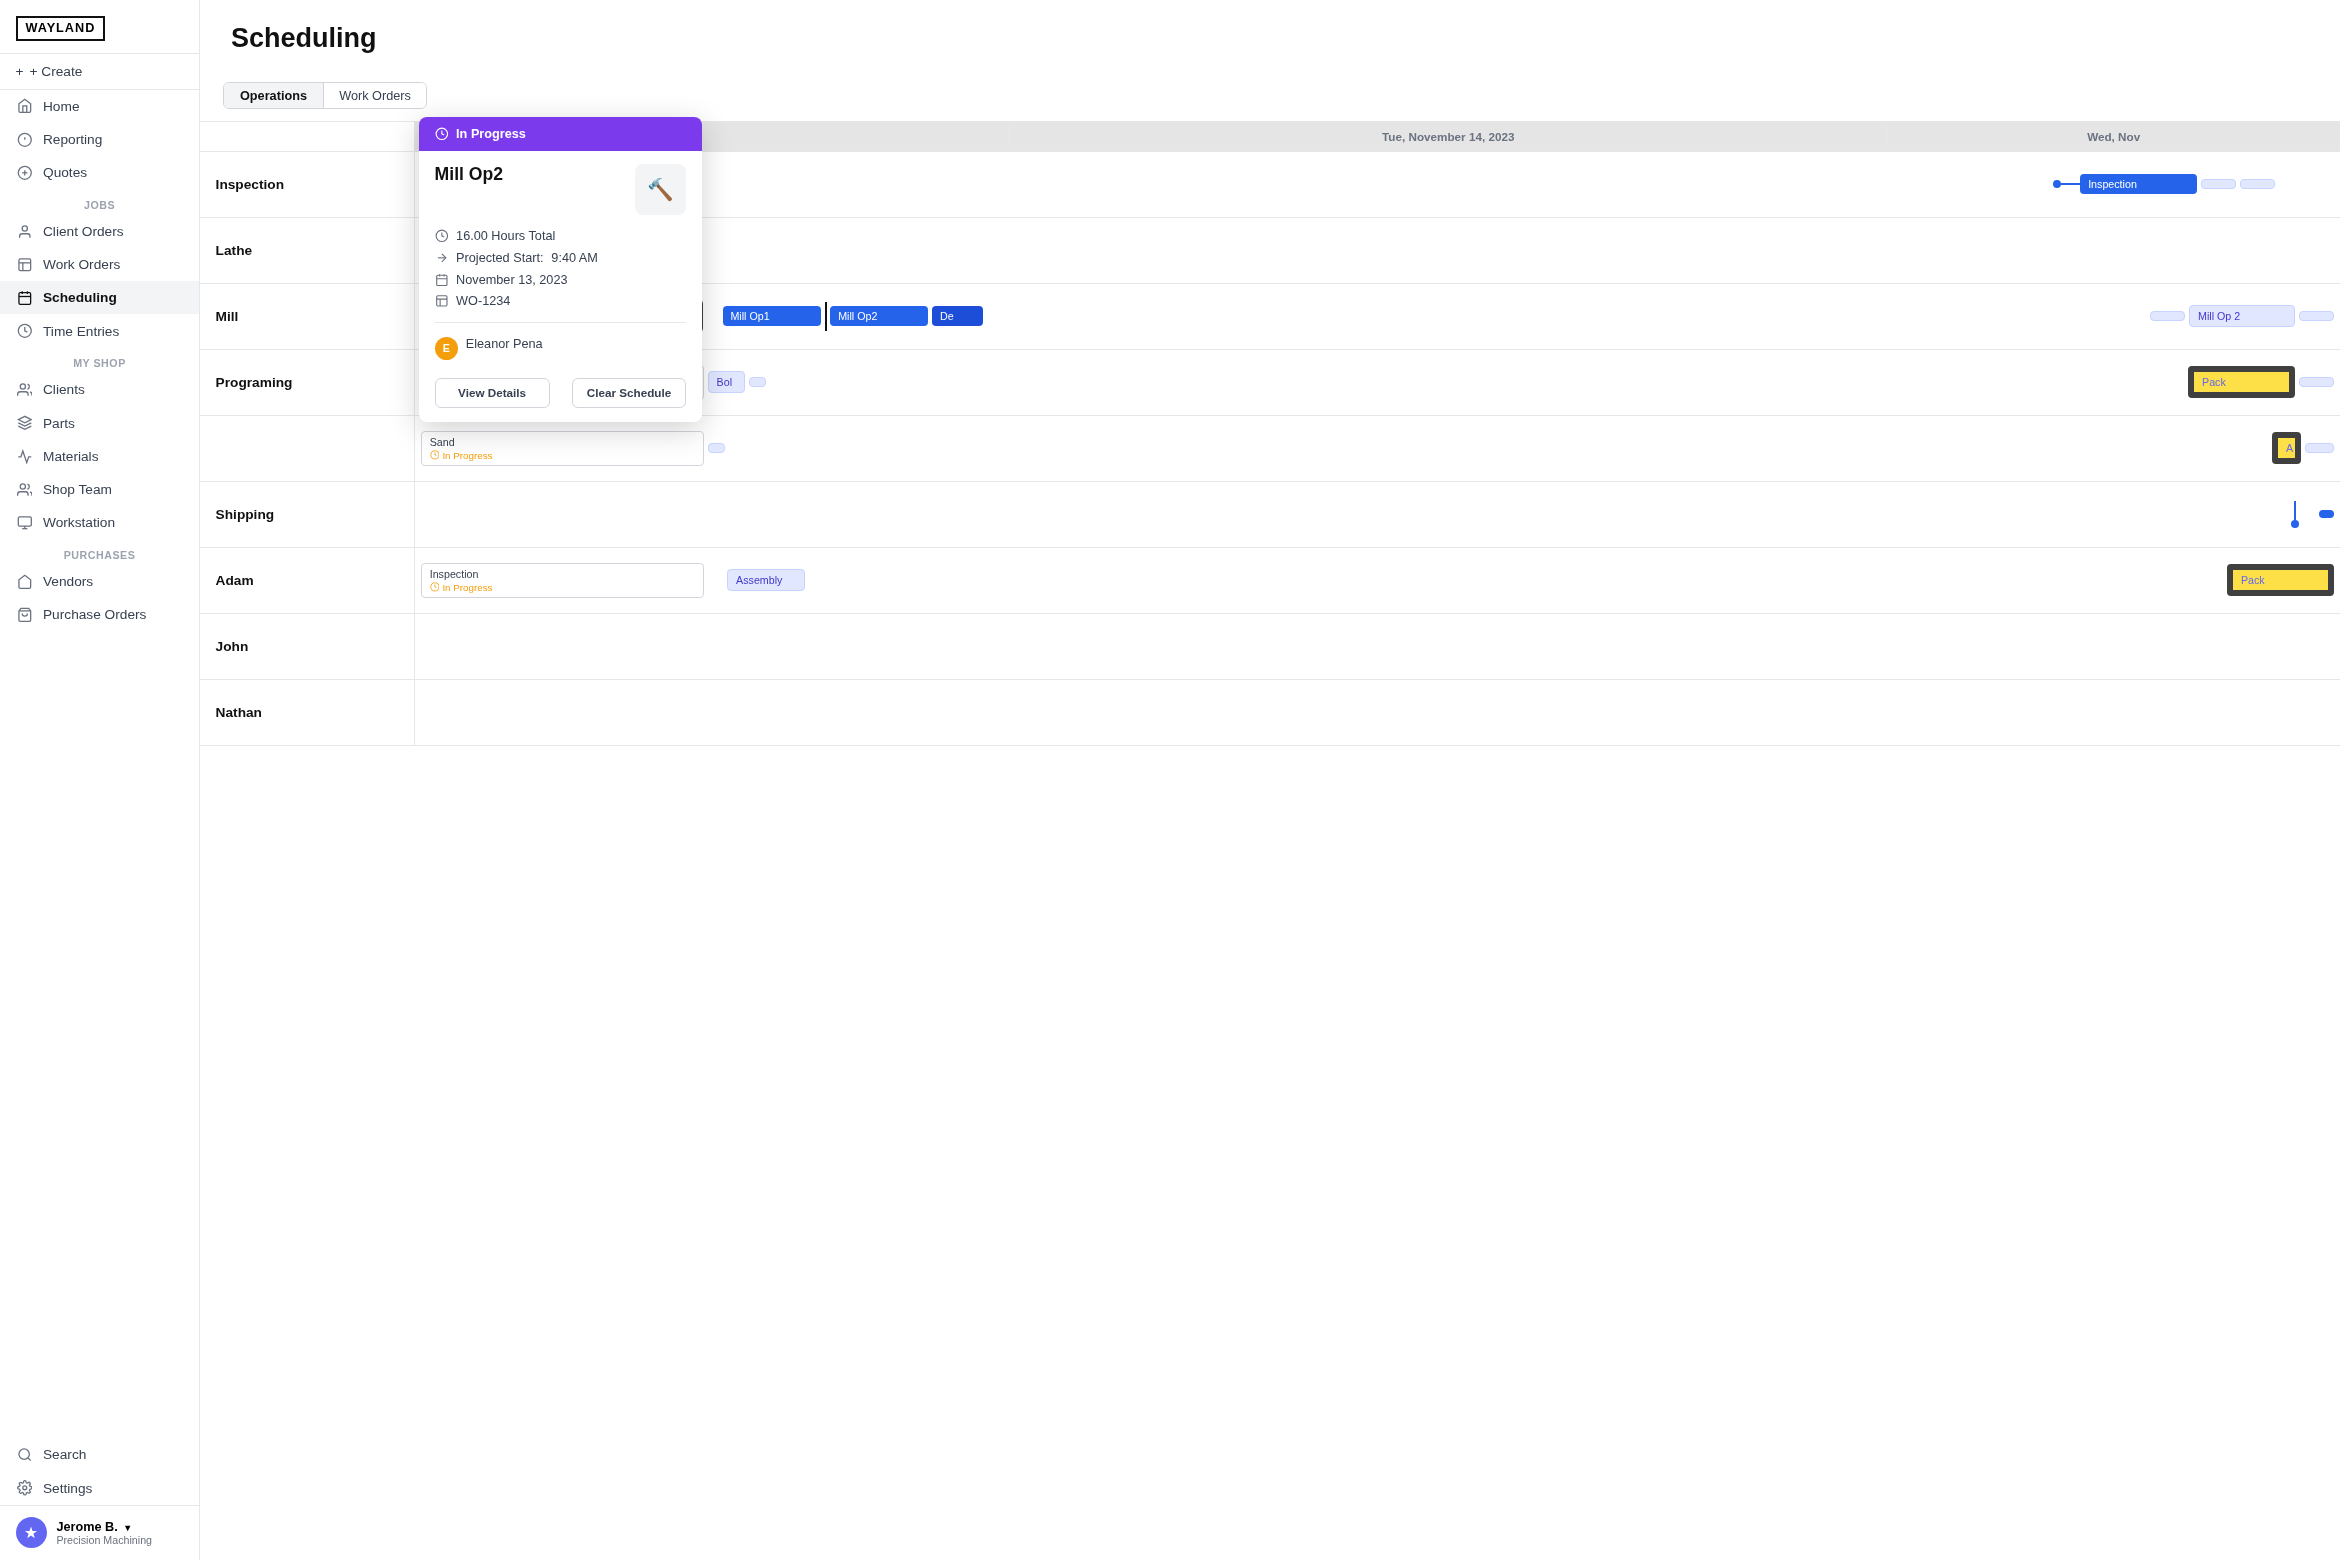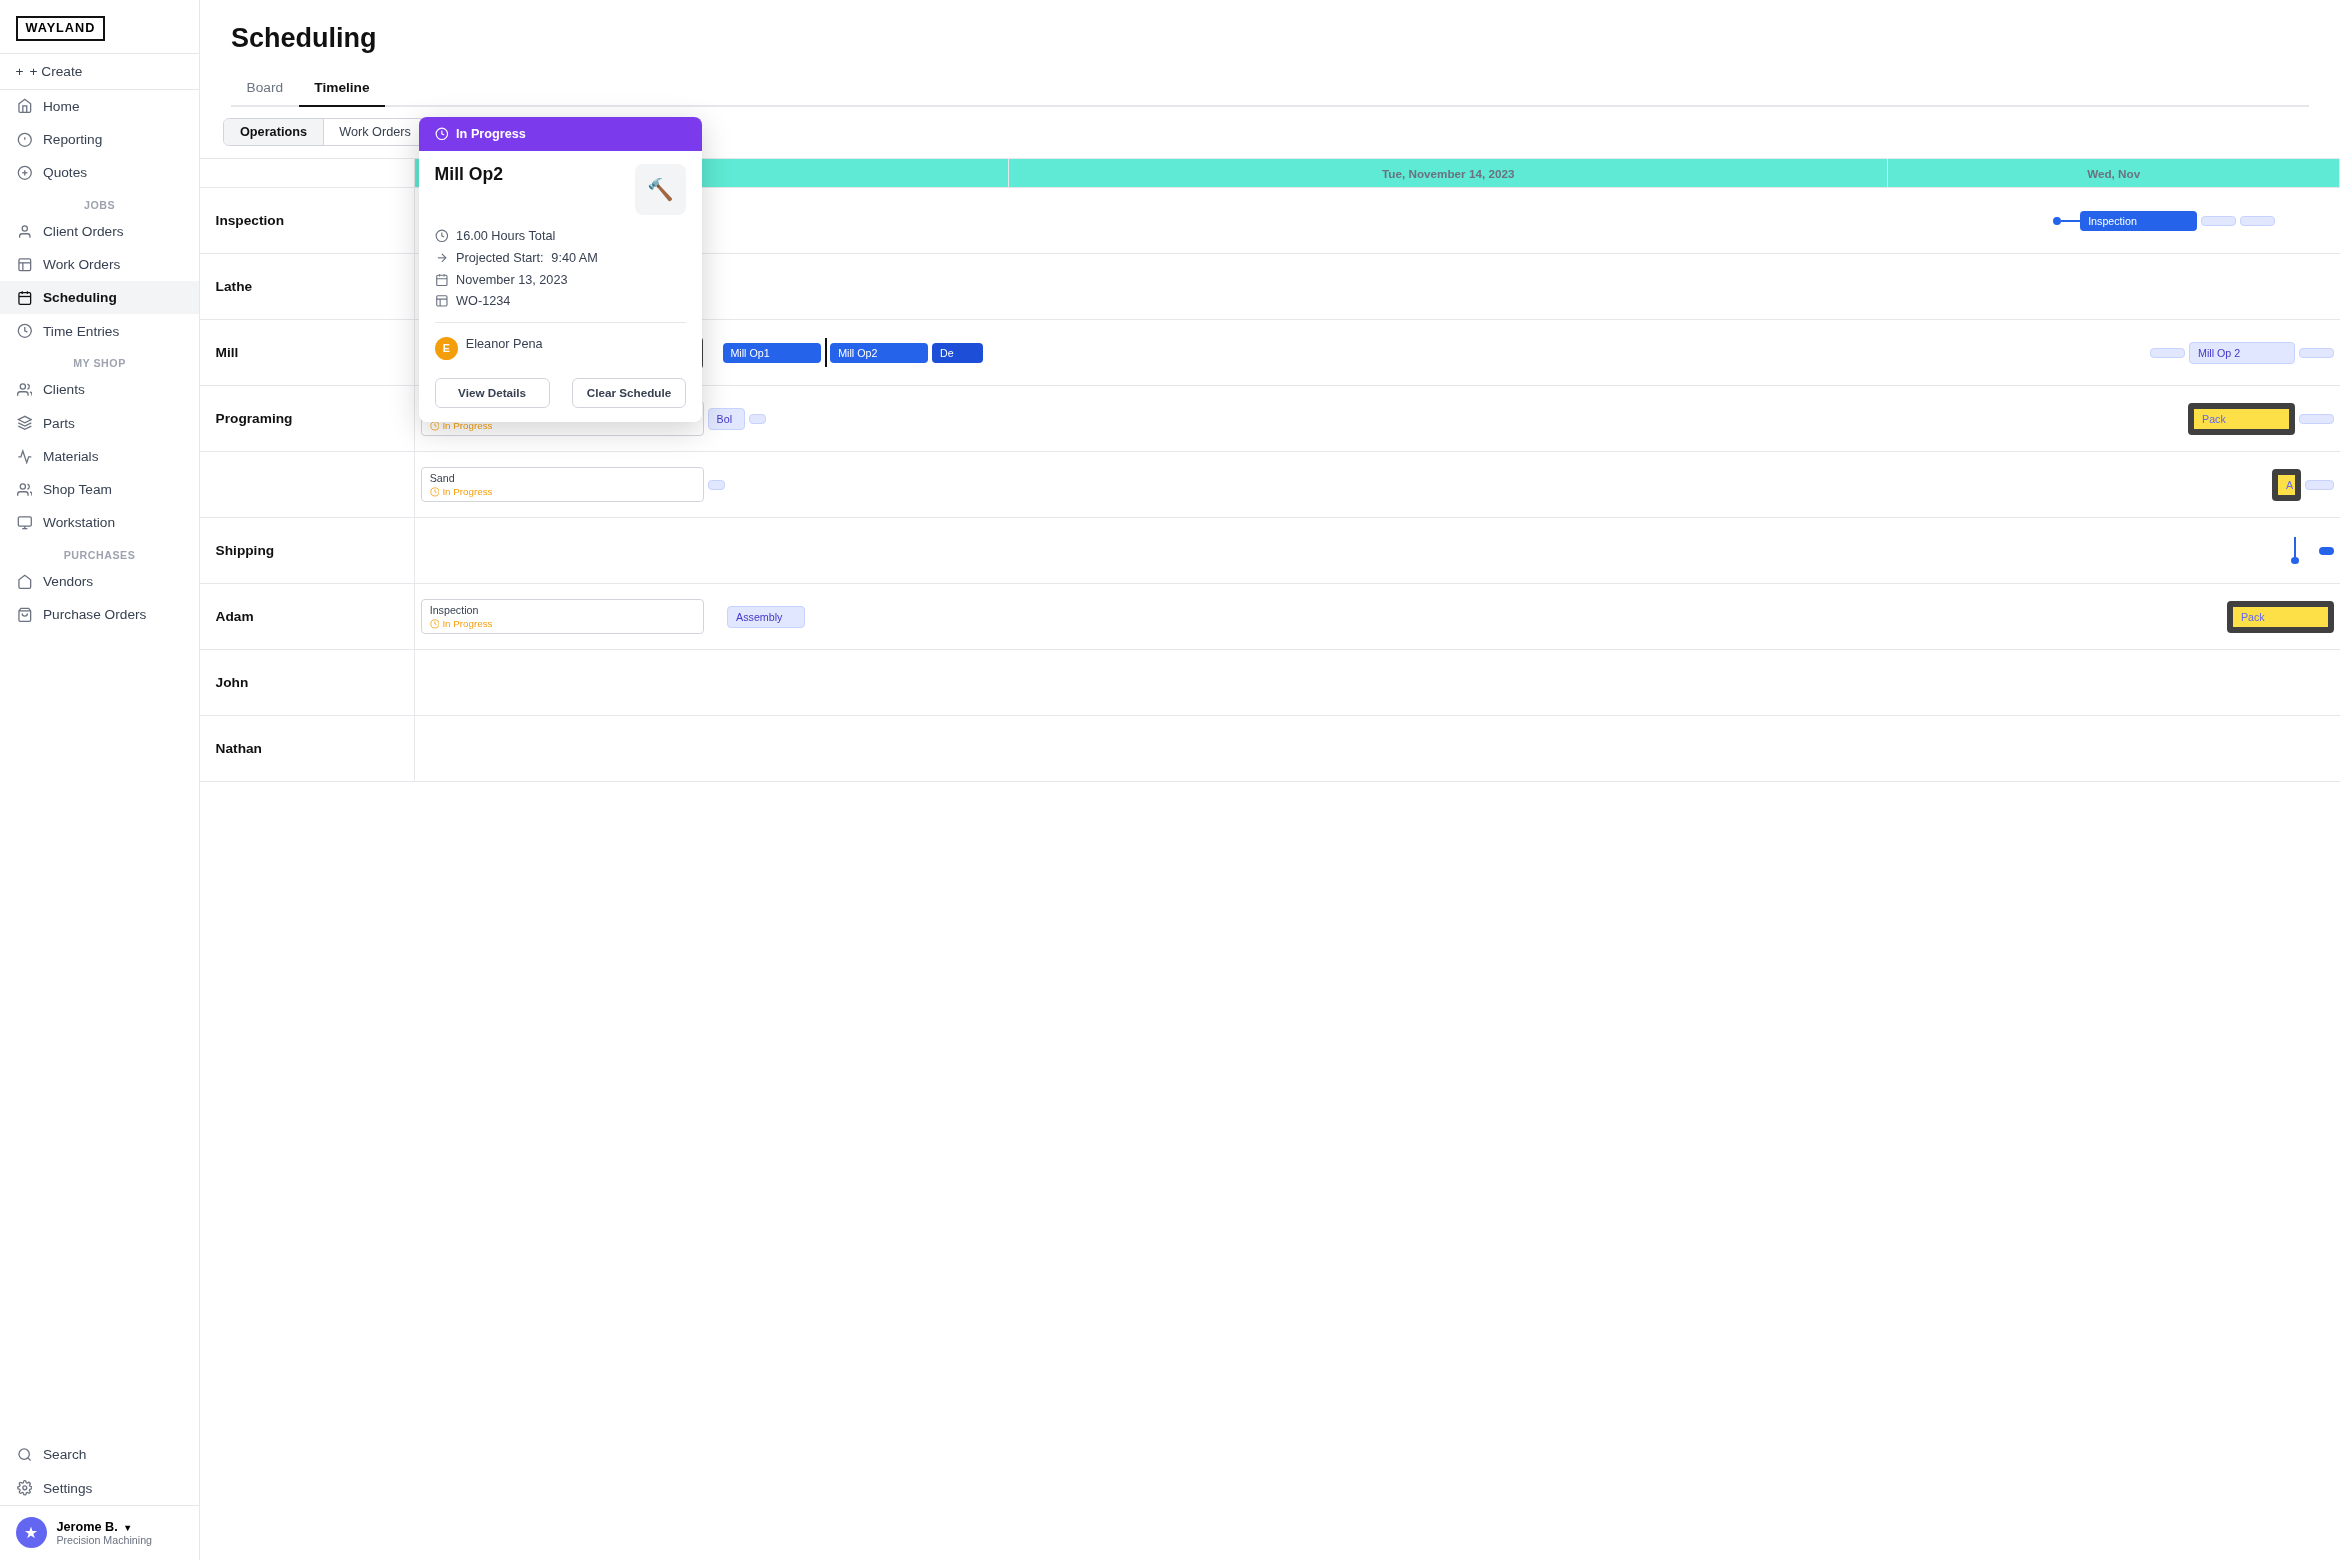--- a/index.html
+++ b/index.html
@@ -140,21 +140,21 @@
     .timeline-grid {
       flex: 1;
       overflow: auto;
       position: relative;
       display: flex;
       flex-direction: column;
     }
     .timeline-header-row {
       display: flex;
       border-bottom: 1px solid #e5e7eb;
-      background: #5eead4;
+      background: #e5e5e5;
       position: sticky;
       top: 0;
       z-index: 10;
     }
     .row-label-col {
       width: 215px;
       min-width: 215px;
       flex-shrink: 0;
       border-right: 1px solid #e5e7eb;
       background: #fff;
@@ -514,24 +514,20 @@
         <span style="font-size:9.8px;margin-left:3.9px;">▾</span>
       </div>
       <div class="footer-sub">Precision Machining</div>
     </div>
   </div>
 </div>
 
 <div id="main">
   <div class="main-header">
     <h1 class="page-title">Scheduling</h1>
-    <div class="tabs-bar">
-      <div class="tab">Board</div>
-      <div class="tab active">Timeline</div>
-    </div>
   </div>
 
   <div class="timeline-container">
     <div class="timeline-toolbar">
       <div class="btn-group">
         <div class="btn-group-item active">Operations</div>
         <div class="btn-group-item">Work Orders</div>
       </div>
     </div>
 

